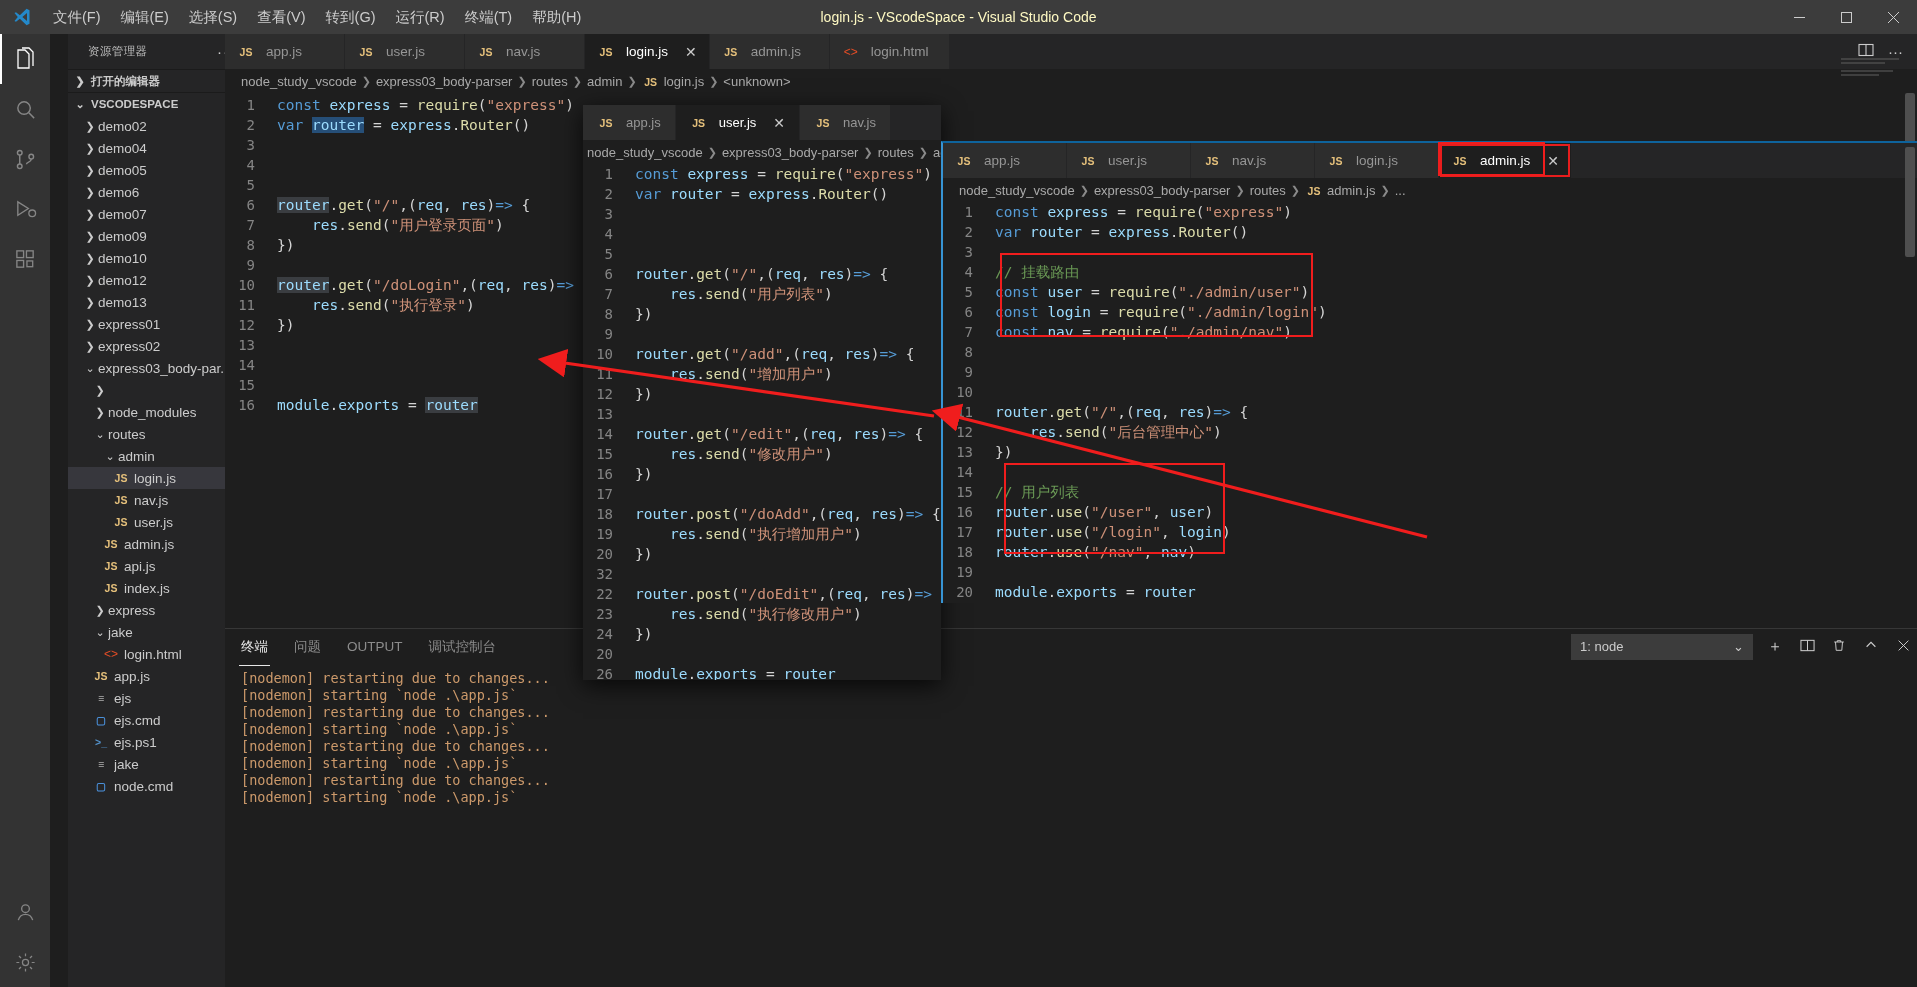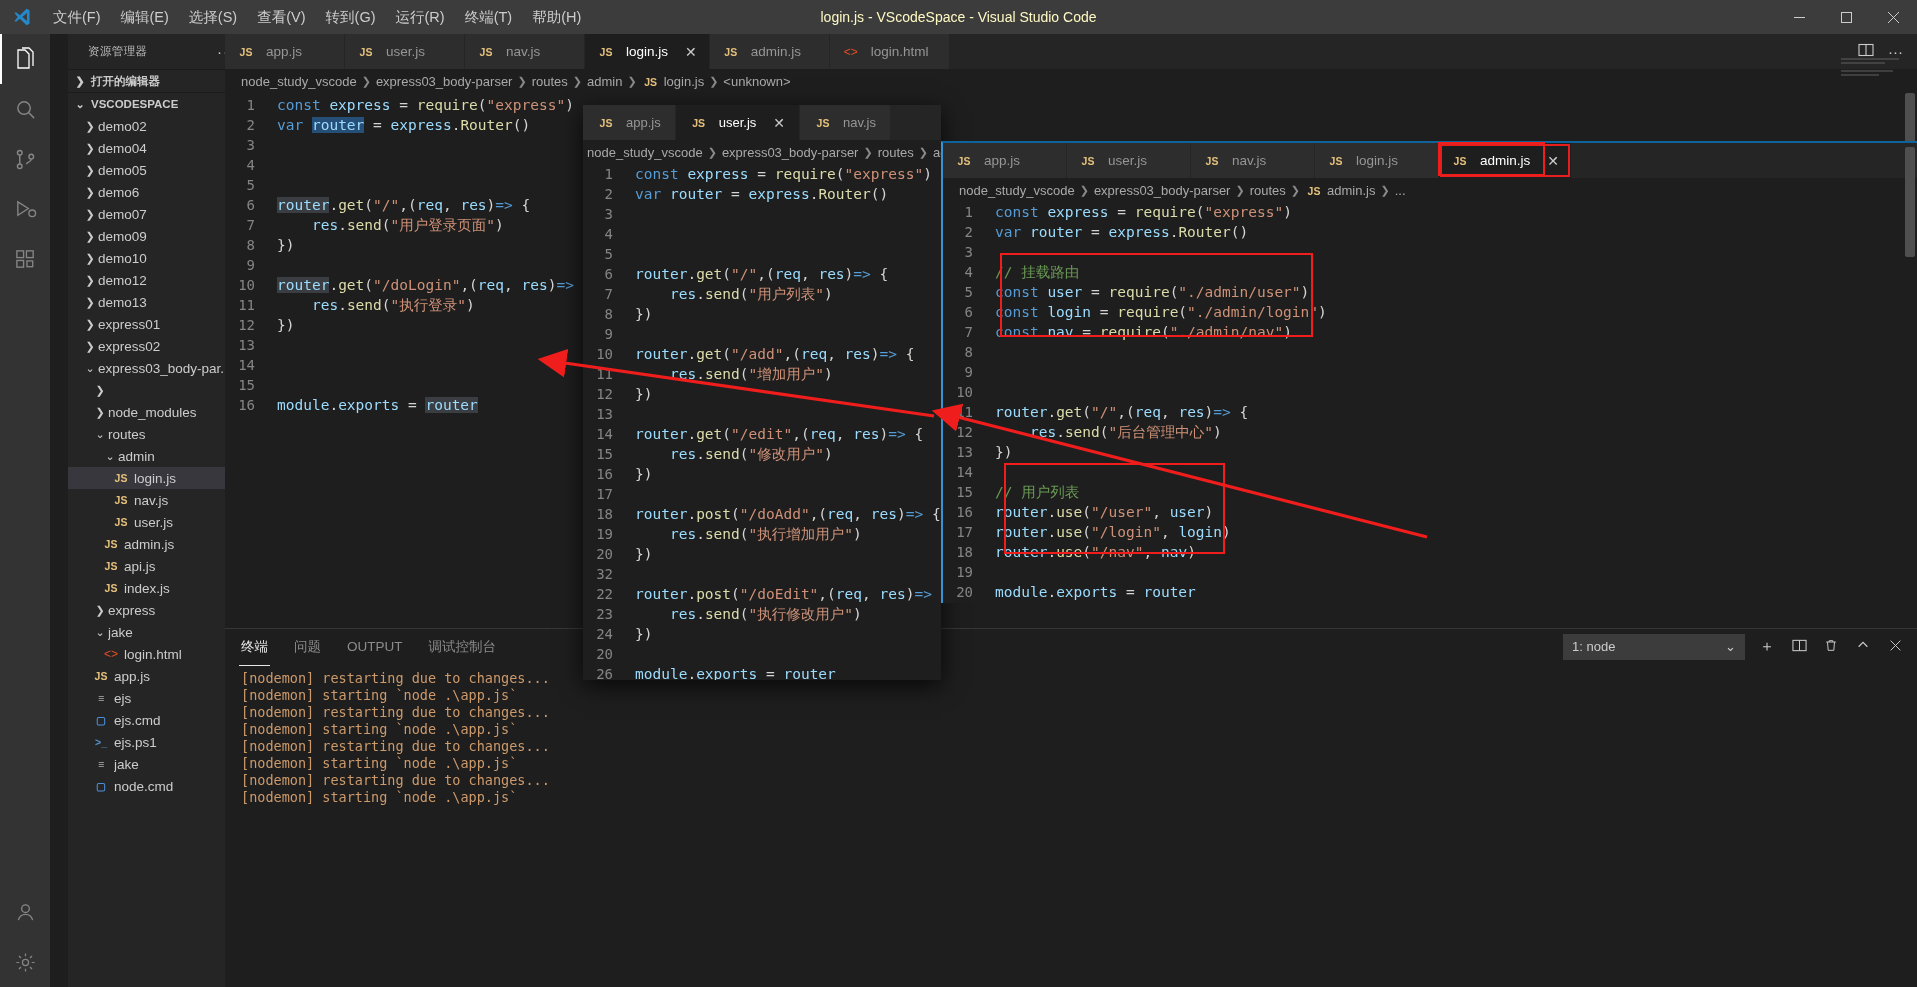--- a/index.html
+++ b/index.html
@@ -130,21 +130,21 @@
 
   
   .panel {
     position: absolute; left: 225px; top: 628px; width: 1692px; height: 359px;
     background: #1e1e1e; border-top: 1px solid #373737;
   }
   .panel-tabs { height: 35px; display: flex; align-items: center; padding-left: 14px; gap: 22px; }
   .ptab { color: #8c8c8c; font-size: 13.5px; position: relative; padding: 6px 2px; }
   .ptab.active { color: #e7e7e7; }
   .ptab.active::after { content:''; position:absolute; left:0; right:0; bottom:-4px; height:1px; background:#e7e7e7; }
-  .panel-right { margin-left: auto; display: flex; align-items: center; gap: 12px; padding-right: 12px; }
+  .panel-right { margin-left: auto; display: flex; align-items: center; gap: 12px; padding-right: 4px; }
   .term-select {
     width: 182px; height: 26px; background: #3c3c3c; border: 1px solid #3c3c3c; color: #cccccc;
     font-size: 13px; display: flex; align-items: center; justify-content: space-between;
     padding: 0 8px;
   }
   .pic { color: #cccccc; font-size: 15px; width: 20px; text-align: center; }
   .term-body {
     font-family: "DejaVu Sans Mono", monospace; font-size: 13.5px; line-height: 17px;
     color: #cccccc; padding: 6px 0 0 16px;
   }

